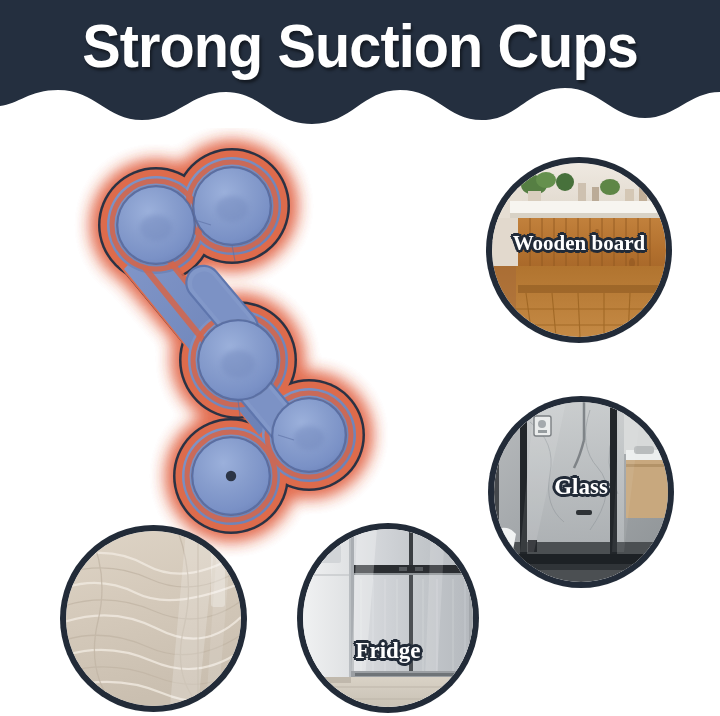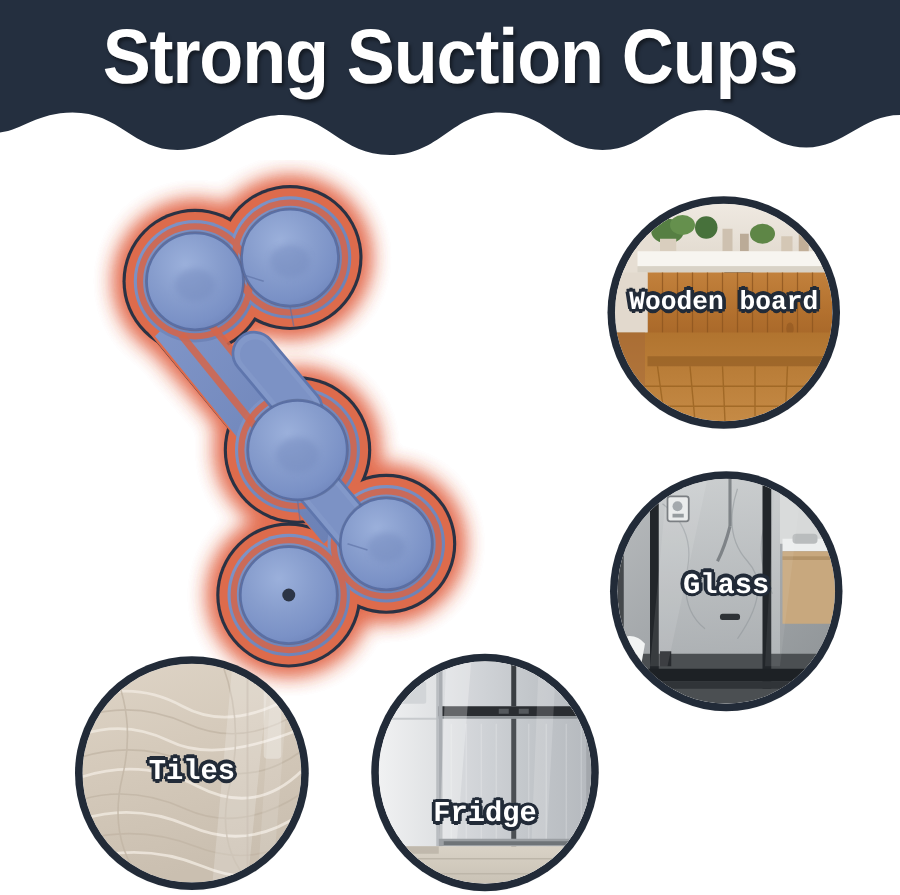--- a/index.html
+++ b/index.html
@@ -75,39 +75,39 @@
     position: absolute;
     inset: 0;
     overflow: hidden;
     border-radius: 50%;
   }
   .photo-label {
     position: absolute;
     left: 0;
     width: 100%;
     text-align: center;
-    font-family: Liberation Mono, monospace;
+    font-family: Liberation Serif, serif;
     font-weight: bold;
     color: #ffffff;
     z-index: 12;
     white-space: nowrap;
     -webkit-text-stroke: 4px #222b38;
     paint-order: stroke fill;
     text-shadow:
        2px 2px 0 #222b38, -2px 2px 0 #222b38,
        2px -2px 0 #222b38, -2px -2px 0 #222b38,
        0 3px 0 #222b38, 0 -3px 0 #222b38,
        3px 0 0 #222b38, -3px 0 0 #222b38;
   }
 
   
   #c-wood { left: 492px; top: 163px; width: 174px; height: 174px; }
   #c-wood .lbl { top: 68px; font-size: 21px; }
   
-  #c-glass { left: 494px; top: 383px; width: 174px; height: 180px; }
+  #c-glass { left: 494px; top: 402px; width: 174px; height: 180px; }
   #c-glass .lbl { top: 72px; font-size: 23px; }
   
   #c-tiles { left: 66px; top: 531px; width: 175px; height: 175px; }
   #c-tiles .lbl { top: 73px; font-size: 23px; }
   
   #c-fridge { left: 303px; top: 529px; width: 170px; height: 178px; }
   #c-fridge .lbl { top: 73px; font-size: 23px; margin-top: 36px; }
 
   .scene { position:absolute; inset:0; }
 </style>
@@ -461,21 +461,20 @@
           <path d="M110 -5 Q130 46 118 96 T134 175"></path>
         </g>
 
         <line x1="132" y1="0" x2="132" y2="175" stroke="#bdb0a0" stroke-width="1.6" opacity="0.55"></line>
 
         <path d="M120 0 L150 0 L132 175 L104 175 Z" fill="#ffffff" opacity="0.20"></path>
         <path d="M152 0 L166 0 L152 175 L140 175 Z" fill="#ffffff" opacity="0.13"></path>
         <rect x="145" y="18" width="14" height="58" rx="3" fill="#ffffff" opacity="0.30"></rect>
       </svg>
     </div>
-    <div class="photo-label lbl">Tiles</div>
   </div>
 
   <div class="photo-circle" id="c-fridge">
     <div class="photo-inner">
       <svg class="scene" viewBox="0 0 170 178" preserveAspectRatio="none">
         <defs>
           <linearGradient id="steelG" x1="0" y1="0" x2="1" y2="0">
             <stop offset="0%" stop-color="#dcdee1"></stop>
             <stop offset="30%" stop-color="#cfd2d6"></stop>
             <stop offset="60%" stop-color="#c2c6ca"></stop>

